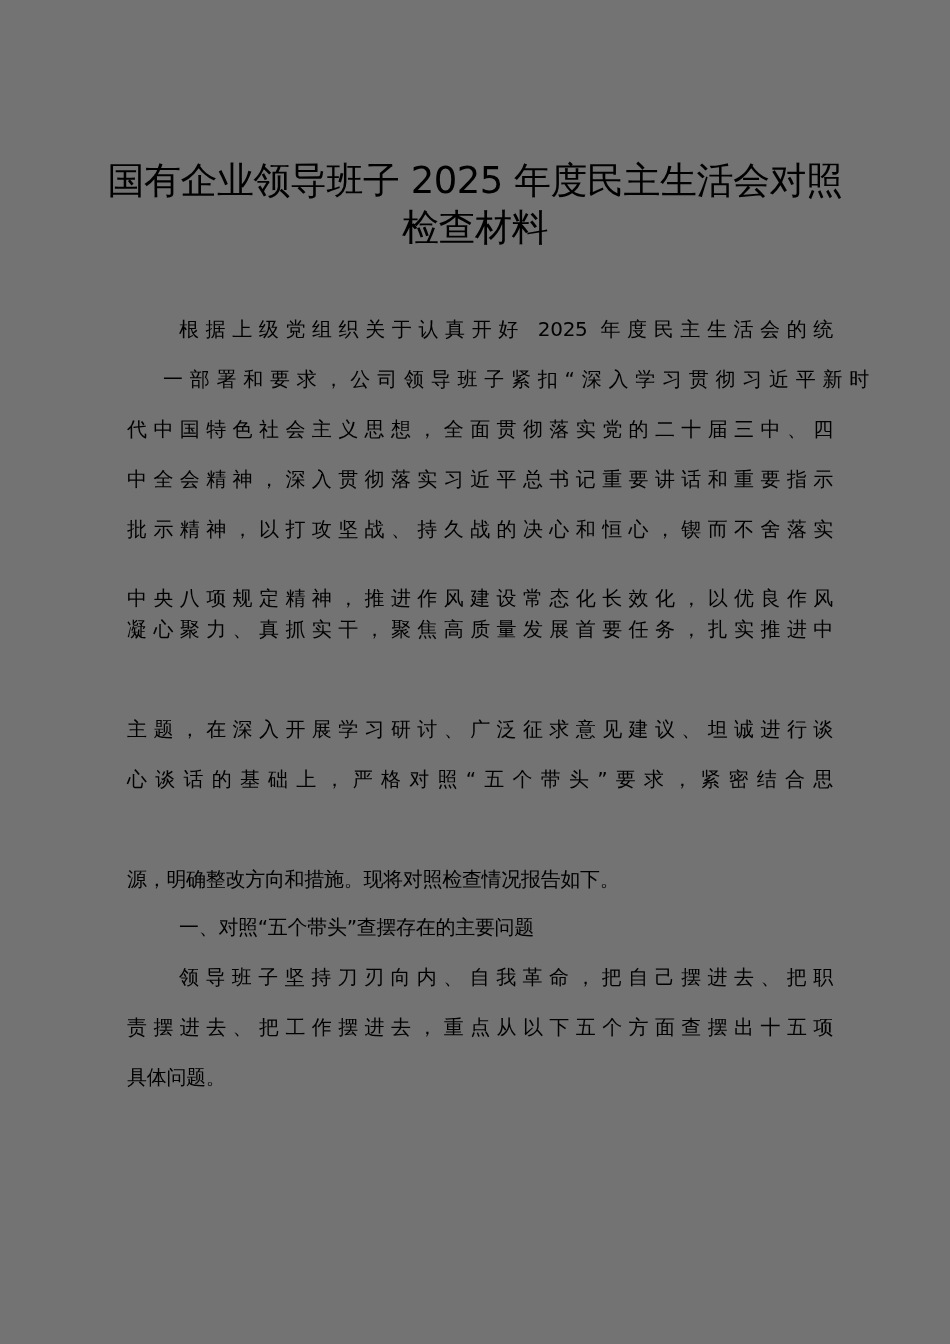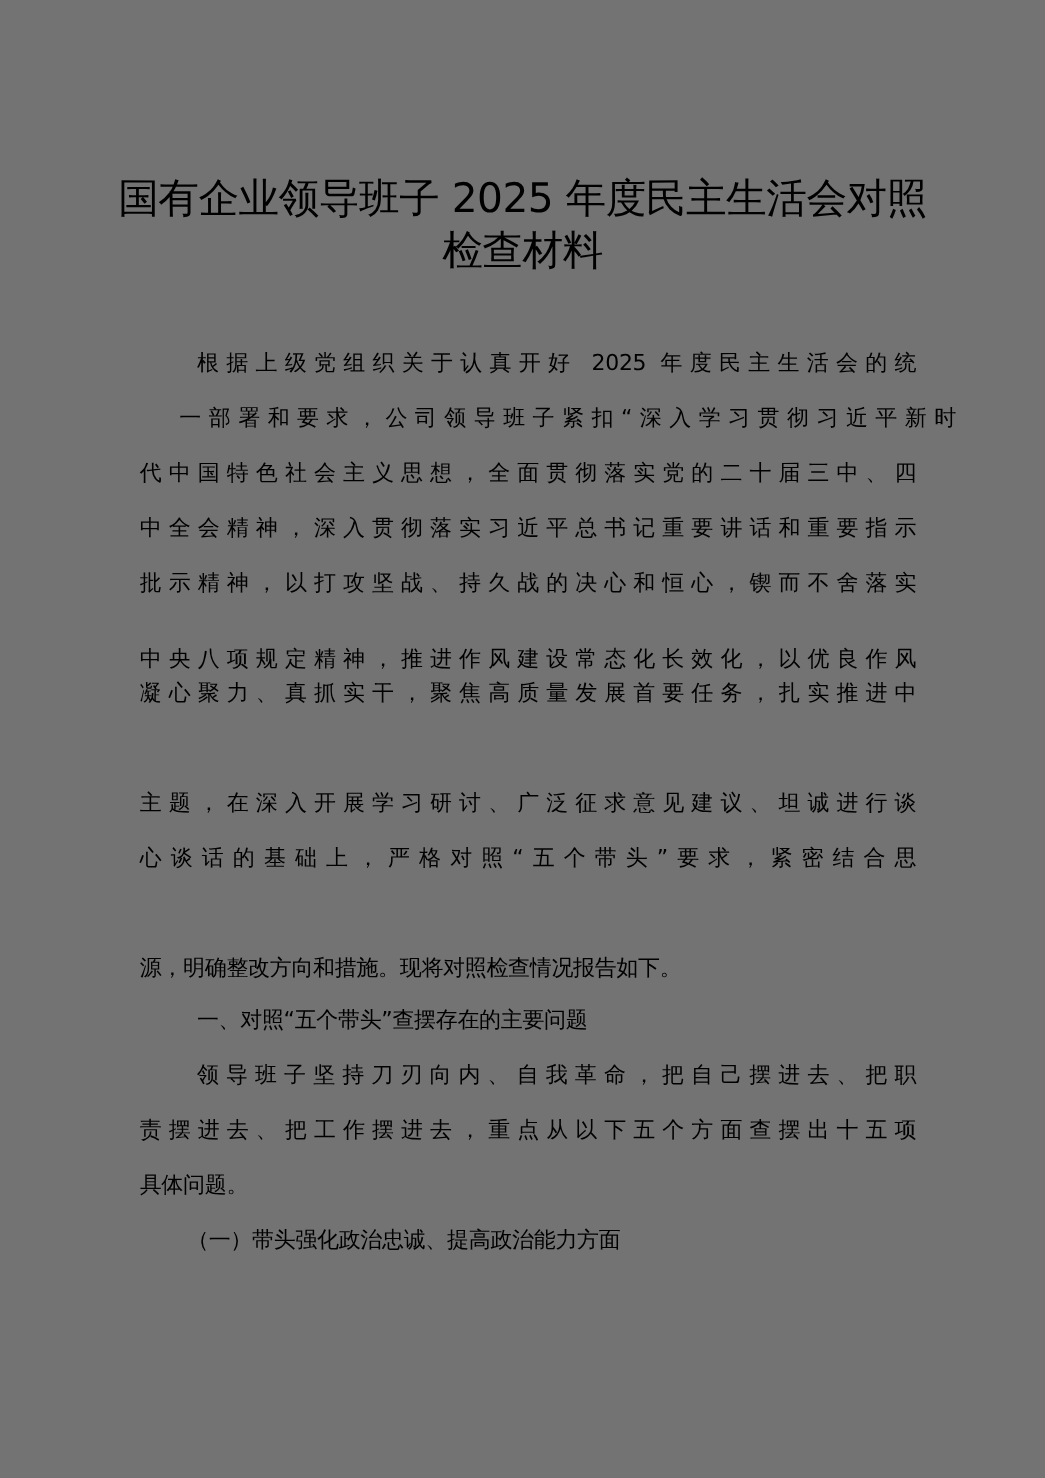--- a/index.html
+++ b/index.html
@@ -70,15 +70,14 @@
   <div class="line" style="top:709px;">主题，在深入开展学习研讨、广泛征求意见建议、坦诚进行谈</div>
   <div class="line" style="top:759px;">心谈话的基础上，严格对照“五个带头”要求，紧密结合思</div>
   <div class="line last" style="top:859px;">源，明确整改方向和措施。现将对照检查情况报告如下。</div>
 
   <div class="line indent last" style="top:907px;">一、对照“五个带头”查摆存在的主要问题</div>
 
   <div class="line indent" style="top:957px;">领导班子坚持刀刃向内、自我革命，把自己摆进去、把职</div>
   <div class="line" style="top:1007px;">责摆进去、把工作摆进去，重点从以下五个方面查摆出十五项</div>
   <div class="line last" style="top:1057px;">具体问题。</div>
 
-  <div class="line last" style="top:1107px; left:170px; width:663px;">（一）带头强化政治忠诚、提高政治能力方面</div>
 
 </div>
 
 </body></html>

